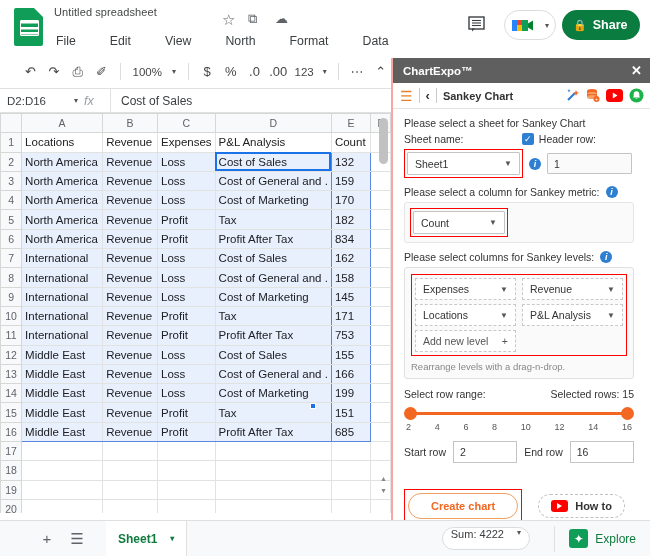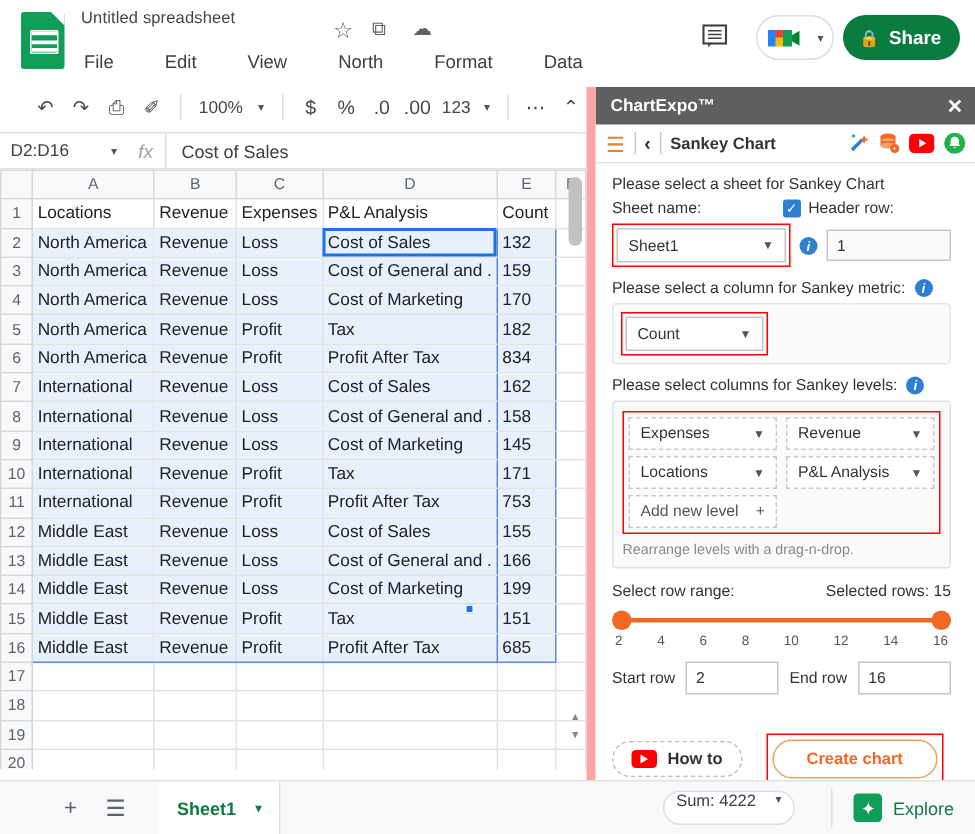--- a/index.html
+++ b/index.html
@@ -85,21 +85,21 @@
   
   #formula-bar {
     position: absolute; left: 0; top: 88px; width: 391px; height: 25px;
     border-top: 1px solid #e0e0e0; border-bottom: 1px solid #e0e0e0;
     background: #fff; display: flex; align-items: center;
   }
   #namebox {
     width: 84px; height: 100%; display: flex; align-items: center; justify-content: space-between;
     padding: 0 6px 0 7px; font-size: 11.5px; color: #3c4043; cursor: pointer;
   }
-  #fx-label { width: 26px; text-align: center; font-style: italic; color: #9aa0a6; font-size: 12.5px; }
+  #fx-label { width: 26px; font-style: italic; color: #9aa0a6; font-size: 12.5px; }
   #formula-input {
     flex: 1; font-size: 12px; color: #3c4043; padding-left: 10px;
     border-left: 1px solid #e0e0e0; height: 100%; display: flex; align-items: center;
     cursor: text;
   }
 
   
   #grid-wrap {
     position: absolute; left: 0; top: 113px; width: 391px; height: 400px; overflow: hidden;
   }
@@ -172,21 +172,21 @@
     border-left: 1px solid #e0e0e0; height: 26px;
   }
   #explore-icon {
     width: 19px; height: 19px; background: #0f9d58; border-radius: 3px;
     display: flex; align-items: center; justify-content: center; color: #fff; font-size: 12px;
   }
 
   
   #chartexpo {
     position: absolute; right: 0; top: 58px; width: 259px; height: 462px;
-    background: #fff; border-left: 6px solid #fca5a5; overflow: hidden;
+    background: #fff; border-left: 2px solid #fca5a5; overflow: hidden;
   }
   #ce-titlebar {
     height: 25px; background: #5f5f5f; display: flex; align-items: center;
     justify-content: space-between; padding: 0 8px 0 10px;
   }
   #ce-title { color: #fff; font-size: 11.5px; font-weight: bold; }
   #ce-close { color: #fff; font-size: 13px; cursor: pointer; font-weight: bold; }
   #ce-subbar {
     height: 26px; border-bottom: 1px solid #e3e3e3; display: flex; align-items: center;
     padding: 0 6px 0 7px; gap: 6px;
@@ -709,26 +709,26 @@
       </div>
 
     <div id="rowfields">
       <span class="rf-label">Start row</span>
       <div class="rf-input">2</div>
       <span class="rf-label">End row</span>
       <div class="rf-input">16</div>
     </div>
 
     <div id="ce-footer">
+      <div id="create-redbox">
+        <div id="create-chart">Create chart</div>
+      </div>
       <div id="howto-btn">
         <span class="yt-badge"></span>
         <span>How to</span>
-      </div>
-      <div id="create-redbox">
-        <div id="create-chart">Create chart</div>
       </div>
     </div>
   </div>
 </div>
 
 <div id="sheet-bar">
   <div class="sb-btn" style="margin-left:32px;">+</div>
   <div class="sb-btn">☰</div>
   <div id="sheet-tab" style="margin-left:14px;">
     <span>Sheet1</span>

